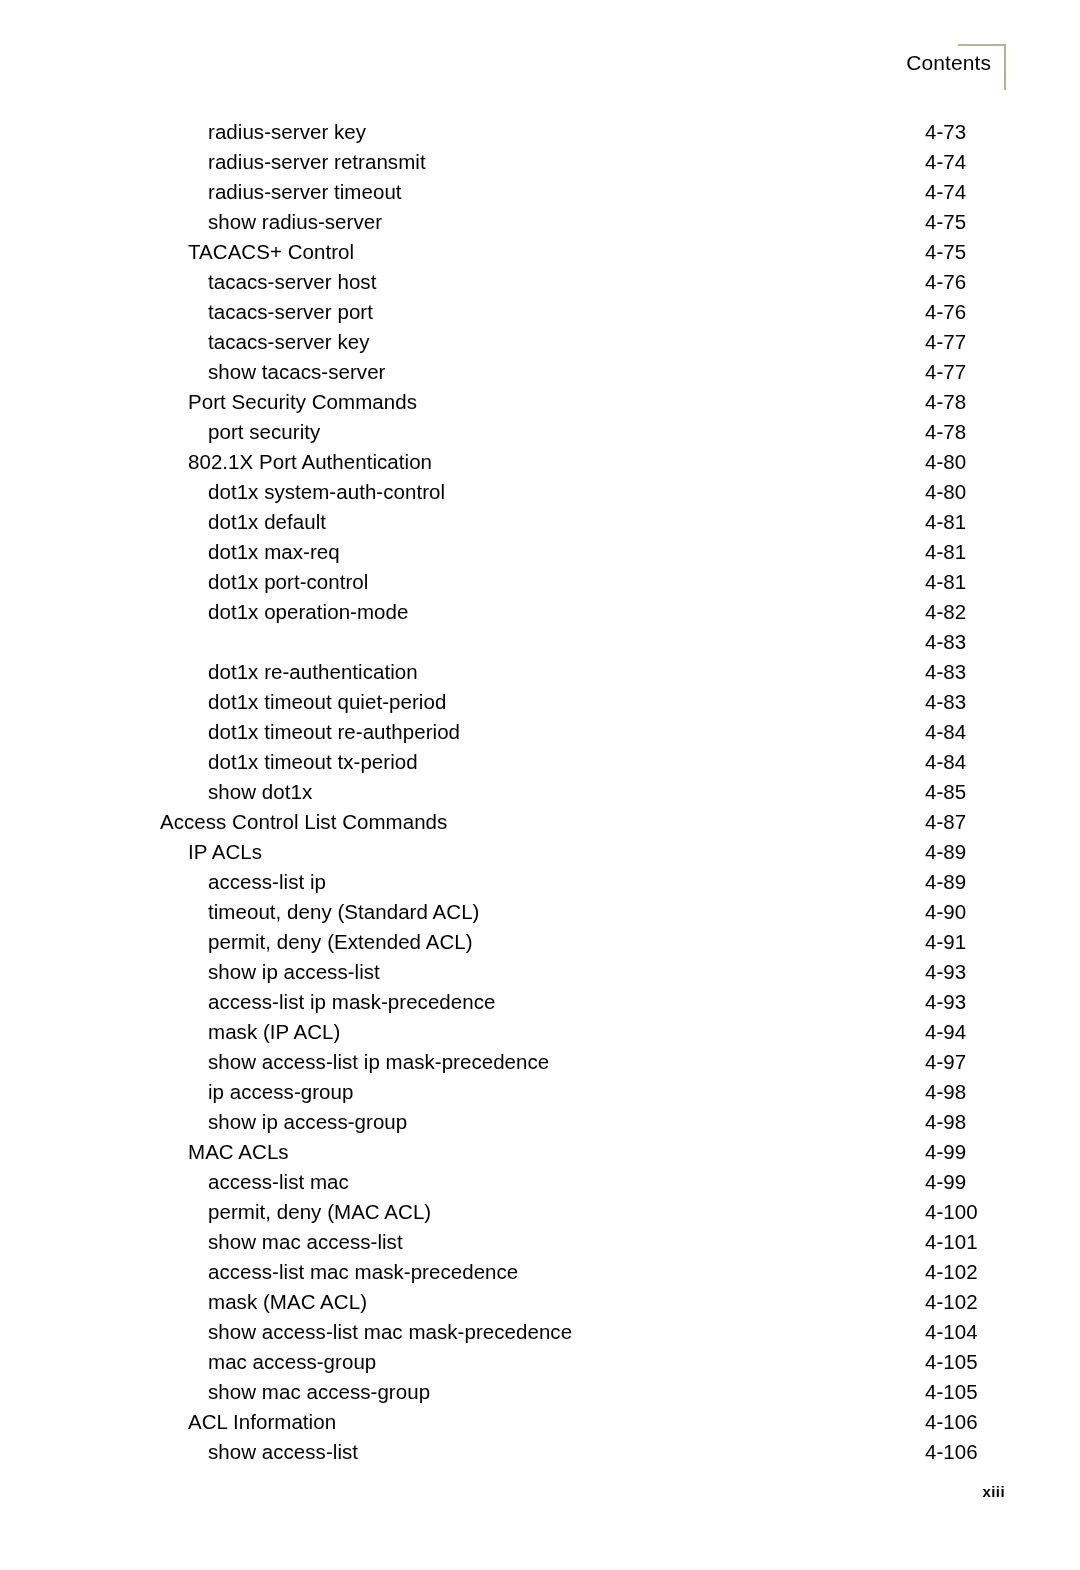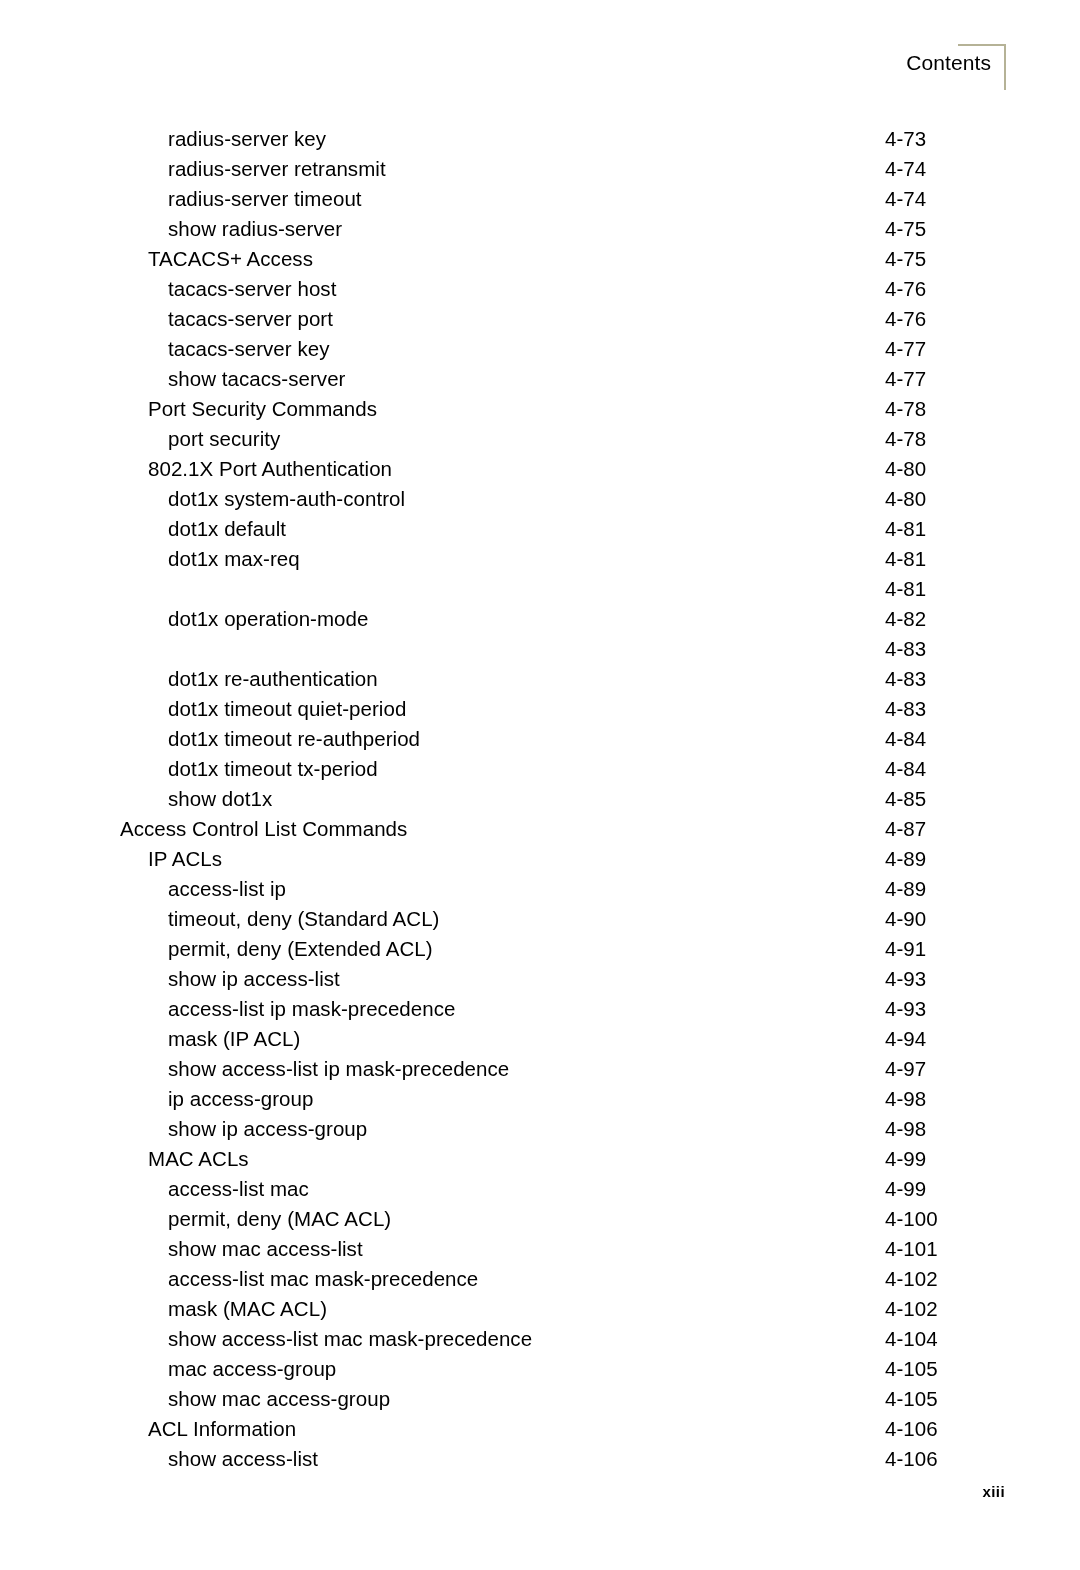--- a/index.html
+++ b/index.html
@@ -50,23 +50,24 @@
     font-size: 21px;
     line-height: 26px;
     letter-spacing: 0.1px;
     white-space: nowrap;
     text-align: right;
   }
 
   
   .toc {
     position: absolute;
-    top: 124px;
+    top: 117px;
     left: 0;
     width: 1005px;
+    padding-left: 40px;
   }
   .toc-row {
     position: relative;
     height: 30px;
     line-height: 30px;
     font-size: 20.5px;
     white-space: nowrap;
   }
   .toc-label {
     position: absolute;
@@ -122,21 +123,21 @@
       </div>
       <div class="toc-row lvl2">
         <span class="toc-label">radius-server timeout</span>
         <span class="toc-page">4-74</span>
       </div>
       <div class="toc-row lvl2">
         <span class="toc-label">show radius-server</span>
         <span class="toc-page">4-75</span>
       </div>
       <div class="toc-row lvl1">
-        <span class="toc-label">TACACS+ Access</span>
+        <span class="toc-label">TACACS+ Control</span>
         <span class="toc-page">4-75</span>
       </div>
       <div class="toc-row lvl2">
         <span class="toc-label">tacacs-server host</span>
         <span class="toc-page">4-76</span>
       </div>
       <div class="toc-row lvl2">
         <span class="toc-label">tacacs-server port</span>
         <span class="toc-page">4-76</span>
       </div>
@@ -166,20 +167,21 @@
       </div>
       <div class="toc-row lvl2">
         <span class="toc-label">dot1x default</span>
         <span class="toc-page">4-81</span>
       </div>
       <div class="toc-row lvl2">
         <span class="toc-label">dot1x max-req</span>
         <span class="toc-page">4-81</span>
       </div>
       <div class="toc-row lvl2">
+        <span class="toc-label">dot1x port-control</span>
         <span class="toc-page">4-81</span>
       </div>
       <div class="toc-row lvl2">
         <span class="toc-label">dot1x operation-mode</span>
         <span class="toc-page">4-82</span>
       </div>
       <div class="toc-row lvl2">
         <span class="toc-page">4-83</span>
       </div>
       <div class="toc-row lvl2">

